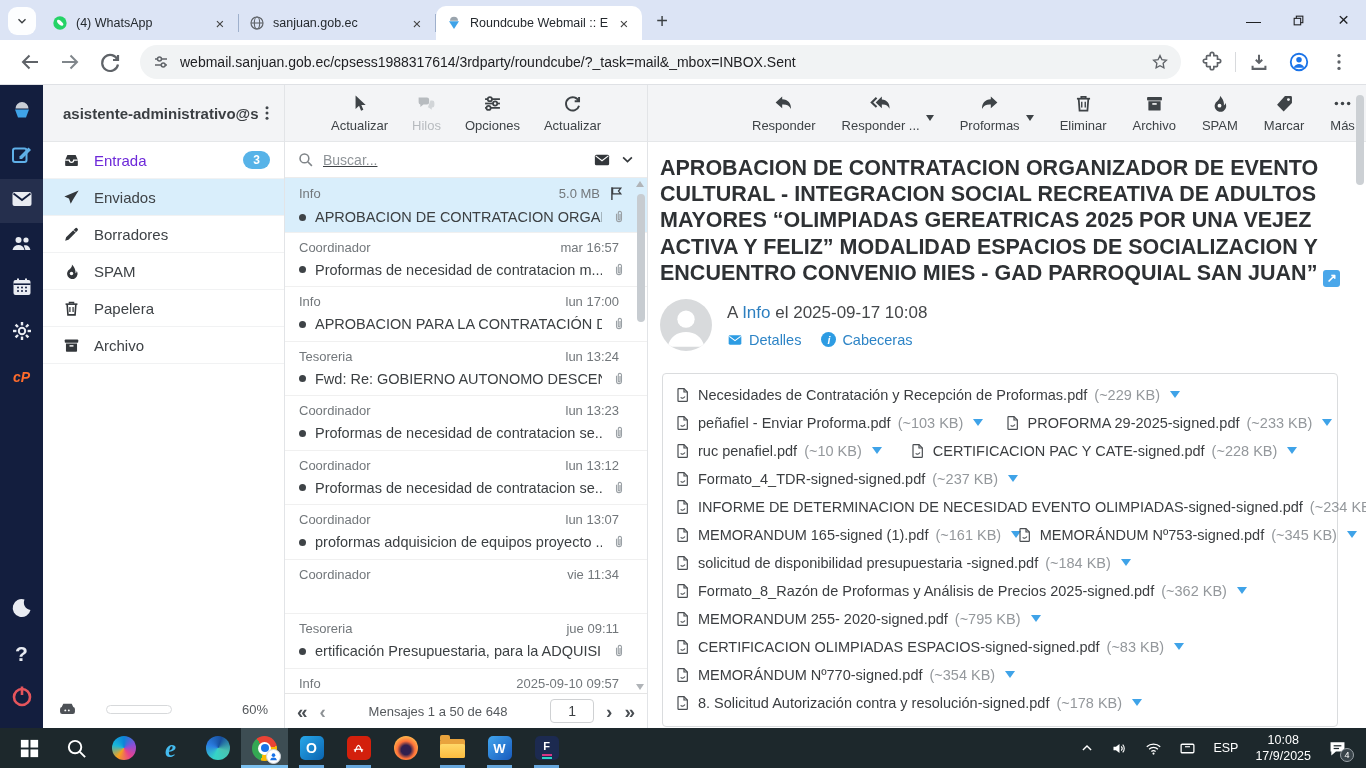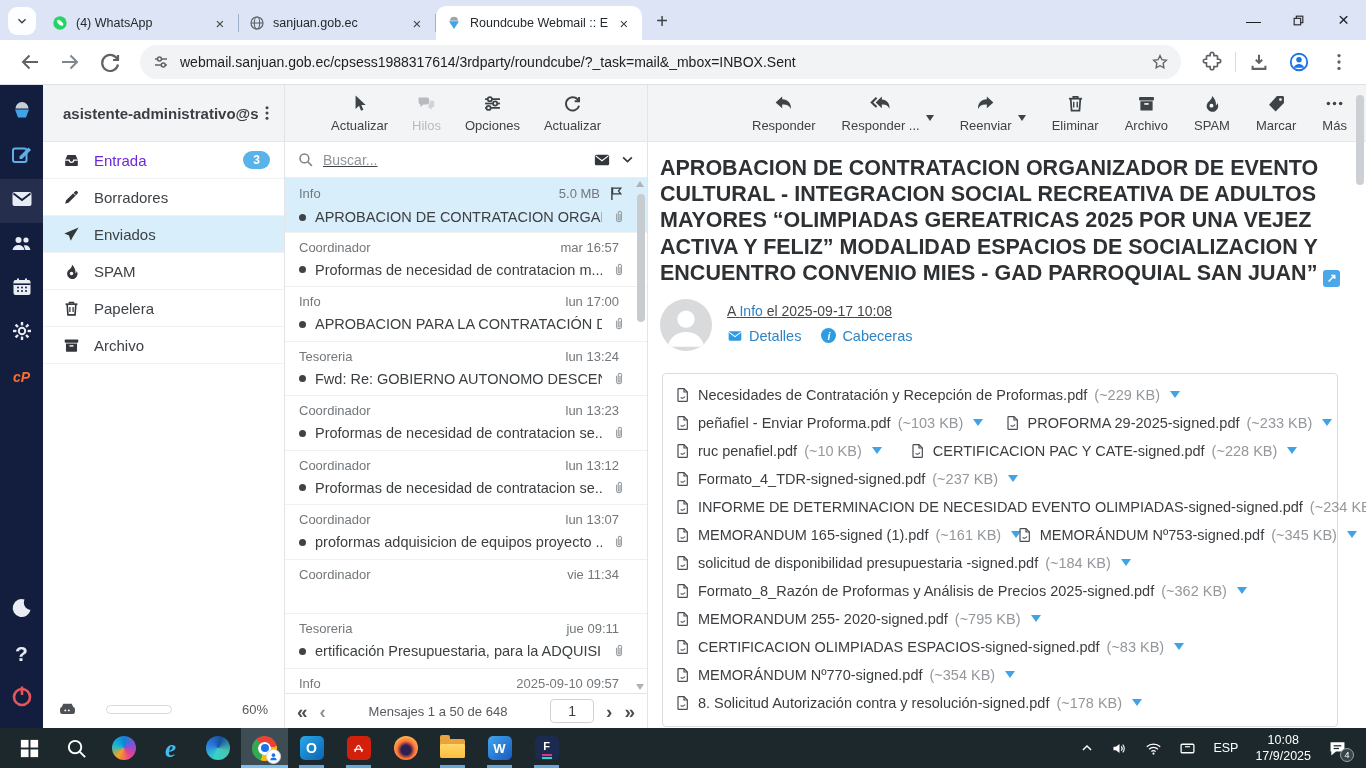--- a/index.html
+++ b/index.html
@@ -111,21 +111,21 @@
   
   .mail-col { flex:1; display:flex; flex-direction:column; background:#fff; position:relative; min-width:0; }
   .mail-toolbar { display:flex; align-items:center; padding-left:104px; gap:26px; }
   .mail-body { flex:1; overflow:hidden; padding:13px 24px 0 12px; position:relative; }
   .subject { max-width:690px; font-size:21.5px; font-weight:bold; color:#2e3134; line-height:1.22; }
   .ext-link { display:inline-flex; width:17px; height:17px; background:#4aa7ea; border-radius:3px; color:#fff; font-size:12px; align-items:center; justify-content:center; vertical-align:-2px; margin-left:6px; font-weight:bold; }
   .from-row { display:flex; gap:15px; margin-top:12px; }
   .avatar { width:52px; height:52px; border-radius:50%; background:#d8dadc; overflow:hidden; display:flex; flex:none; }
   .avatar svg { width:100%; height:100%; }
   .from-info { padding-top:4px; }
-  .from-line { font-size:14px; color:#454749;text-decoration:underline; }
+  .from-line { font-size:17px; color:#454749; }
   .from-line .lnk { color:#2d7fc0; }
   .from-actions { display:flex; gap:20px; margin-top:9px; align-items:center; }
   .fa-item { display:flex; align-items:center; gap:6px; font-size:14.5px; color:#2d84c6; }
   .fa-ic { width:16px; height:16px; color:#2d9ce3; display:flex; }
   .fa-ic svg { width:100%; height:100%; }
   .info-ic { width:15px; height:15px; border-radius:50%; background:#2d9ce3; color:#fff; font-size:10.5px; font-weight:bold; display:flex; align-items:center; justify-content:center; font-style:italic; }
   .attachments { margin:22px 0 0 2px; width:676px; border:1px solid #dadcde; border-radius:4px; padding:7px 12px 9px; }
   .att-line { display:flex; gap:28px; height:28px; align-items:center; }
   .att-item { display:flex; align-items:center; gap:7px; min-width:0; }
   .att-ic { width:16px; height:18px; color:#4a4e52; display:flex; flex:none; }
@@ -387,36 +387,36 @@
           <div class="folder-row bold">
             <span class="f-ic">
               <svg viewBox="0 0 24 24">
                 <path d="M4 11.5L6.8 5h10.4L20 11.5V18a1 1 0 01-1 1H5a1 1 0 01-1-1z" fill="currentColor"></path>
                 <path d="M4 11.5h5.2a2.8 2.8 0 005.6 0H20" stroke="#fff" stroke-width="1.6" fill="none"></path>
               </svg>
             </span>
             <span class="f-label">Entrada</span>
             <span class="f-badge">3</span>
           </div>
+          <div class="folder-row selected">
+            <span class="f-ic">
+              <svg viewBox="0 0 24 24">
+                <path d="M21 3L3 10.8l5.8 2.4L11 20l2.6-5 7.4-12z" fill="currentColor"></path>
+              </svg>
+            </span>
+            <span class="f-label">Enviados</span>
+          </div>
           <div class="folder-row">
             <span class="f-ic">
               <svg viewBox="0 0 24 24">
                 <path d="M4 20l1.2-4.4L16.5 4.3a2.1 2.1 0 013 3L8.2 18.6z" fill="currentColor"></path>
                 <line x1="14.5" y1="6.5" x2="17.5" y2="9.5" stroke="#fff" stroke-width="1.2"></line>
               </svg>
             </span>
             <span class="f-label">Borradores</span>
-          </div>
-          <div class="folder-row selected">
-            <span class="f-ic">
-              <svg viewBox="0 0 24 24">
-                <path d="M21 3L3 10.8l5.8 2.4L11 20l2.6-5 7.4-12z" fill="currentColor"></path>
-              </svg>
-            </span>
-            <span class="f-label">Enviados</span>
           </div>
           <div class="folder-row">
             <span class="f-ic">
               <svg viewBox="0 0 24 24">
                 <path d="M12.5 3c.6 3-1.4 4.6-2.8 6.2a6.6 6.6 0 108.8 2c.2 1.5-.4 2.5-1.6 3 .8-3-.9-8-4.4-11.2z" fill="currentColor"></path>
                 <circle cx="12" cy="14.5" r="2.2" fill="#fff"></circle>
               </svg>
             </span>
             <span class="f-label">SPAM</span>
           </div>
@@ -708,21 +708,21 @@
             </div>
             <span class="tool-caret"></span>
           </div>
           <div class="tool-group">
             <div class="tool-btn">
               <span class="t-ic">
                 <svg viewBox="0 0 24 24">
                   <path d="M13.5 4l7.5 6.8-7.5 6.7v-4.3c-5.3-.3-8.2 1.4-10 5.1-.4-6.9 3.4-10.7 10-11.2z" fill="currentColor"></path>
                 </svg>
               </span>
-              <span>Reenviar</span>
+              <span>Proformas</span>
             </div>
             <span class="tool-caret"></span>
           </div>
           <div class="tool-group">
             <div class="tool-btn">
               <span class="t-ic">
                 <svg viewBox="0 0 24 24">
                   <path d="M4.5 6.5h15" stroke="currentColor" stroke-width="2" fill="none"></path>
                   <path d="M9.5 6V4.5h5V6" stroke="currentColor" stroke-width="2" fill="none"></path>
                   <path d="M6.5 6.5l1 13.5h9l1-13.5" fill="none" stroke="currentColor" stroke-width="2"></path>

